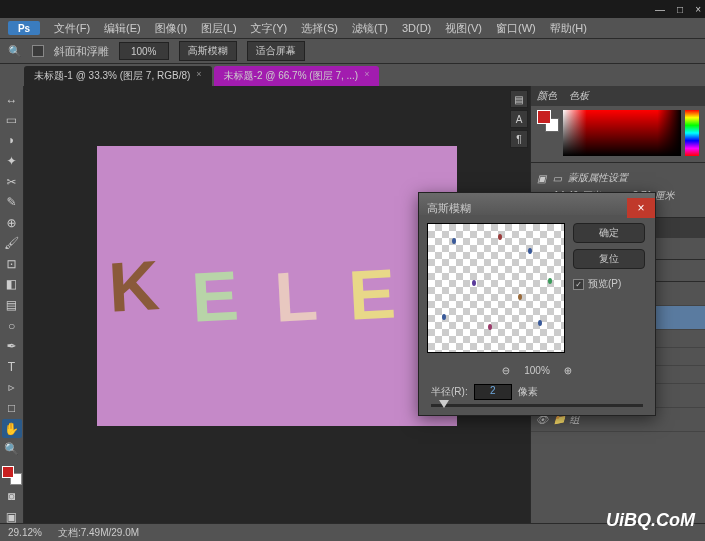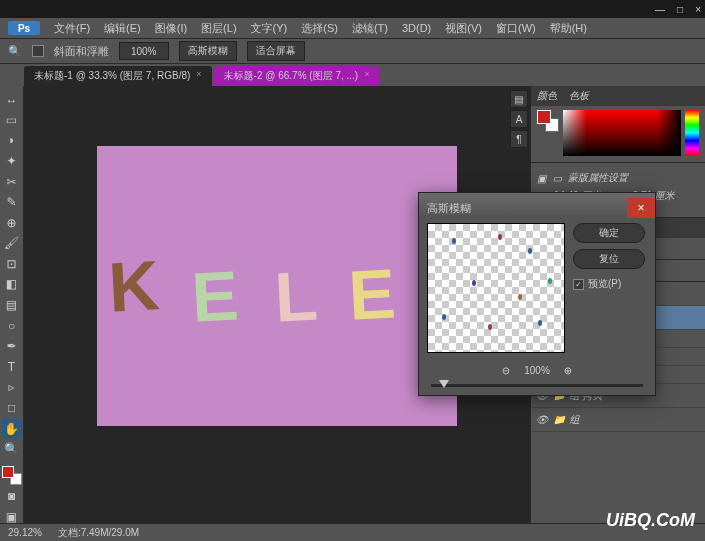--- a/index.html
+++ b/index.html
@@ -64,21 +64,21 @@
     
     .statusbar { height: 18px; background: #535353; border-top: 1px solid #2a2a2a; display: flex; align-items: center; padding: 0 8px; gap: 16px; font-size: 10px; position: absolute; bottom: 0; width: 100%; }
     
     .dialog { position: absolute; left: 418px; top: 192px; width: 238px; background: #535353; border: 1px solid #222; box-shadow: 0 4px 16px rgba(0,0,0,0.5); z-index: 100; }
     .dialog-title { height: 22px; background: linear-gradient(#6a6a6a,#565656); display: flex; align-items: center; justify-content: space-between; padding: 8px 0 0 8px; font-size: 11px; }
     .dialog-close { width: 28px; height: 20px; background: #c0392b; color: #fff; text-align: center; line-height: 20px; font-size: 12px; cursor: pointer; }
     .dialog-body { padding: 8px; display: flex; gap: 8px; }
     .preview { width: 138px; height: 130px; background: repeating-conic-gradient(#ccc 0 25%, #fff 0 50%) 0 0/14px 14px; border: 1px solid #000; position: relative; }
     .preview .speck { position: absolute; width: 4px; height: 6px; border-radius: 50%; }
     .dialog-btns { display: flex; flex-direction: column; gap: 6px; }
-    .dlg-btn { width: 72px; height: 20px; background: #3a3a3a; border: 1px solid #222; border-radius: 10px; text-align: center; line-height: 18px; font-size: 10px; cursor: pointer; }
+    .dlg-btn { width: 72px; height: 20px; background: #3a3a3a; border: 1px solid #222; border-radius: 4px; text-align: center; line-height: 18px; font-size: 10px; cursor: pointer; }
     .dlg-check { display: flex; align-items: center; gap: 4px; font-size: 10px; margin-top: 2px; }
     .dlg-check .cb { width: 11px; height: 11px; background: #3a3a3a; border: 1px solid #888; display: inline-flex; align-items: center; justify-content: center; font-size: 8px; }
     .dialog-zoom { display: flex; justify-content: center; align-items: center; gap: 14px; padding: 4px 0; font-size: 10px; }
     .dialog-slider { padding: 4px 12px 8px 12px; }
     .slider-row { display: flex; align-items: center; gap: 6px; font-size: 10px; margin-bottom: 4px; }
     .slider-input { width: 38px; height: 16px; background: #2a2a2a; border: 1px solid #000; text-align: center; font-size: 10px; color: #6fa8dc; }
     .slider-track { height: 3px; background: #2a2a2a; position: relative; }
     .slider-handle { position: absolute; left: 8px; top: -4px; width: 0; height: 0; border-left: 5px solid transparent; border-right: 5px solid transparent; border-top: 8px solid #ccc; }
     
     .watermark { position: absolute; right: 10px; bottom: 10px; font-size: 18px; font-weight: bold; color: #fff; font-style: italic; z-index: 200; }
@@ -280,20 +280,25 @@
         <span>预览(P)</span>
       </div>
     </div>
   </div>
   <div class="dialog-zoom">
     <span>⊖</span>
     <span>100%</span>
     <span>⊕</span>
   </div>
   <div class="dialog-slider">
+    <div class="slider-row">
+      <span>半径(R):</span>
+      <span class="slider-input">2</span>
+      <span>像素</span>
+    </div>
     <div class="slider-track">
       <div class="slider-handle"></div>
     </div>
   </div>
 </div>
 
 <div class="statusbar">
   <span>29.12%</span>
   <span>文档:7.49M/29.0M</span>
 </div>

